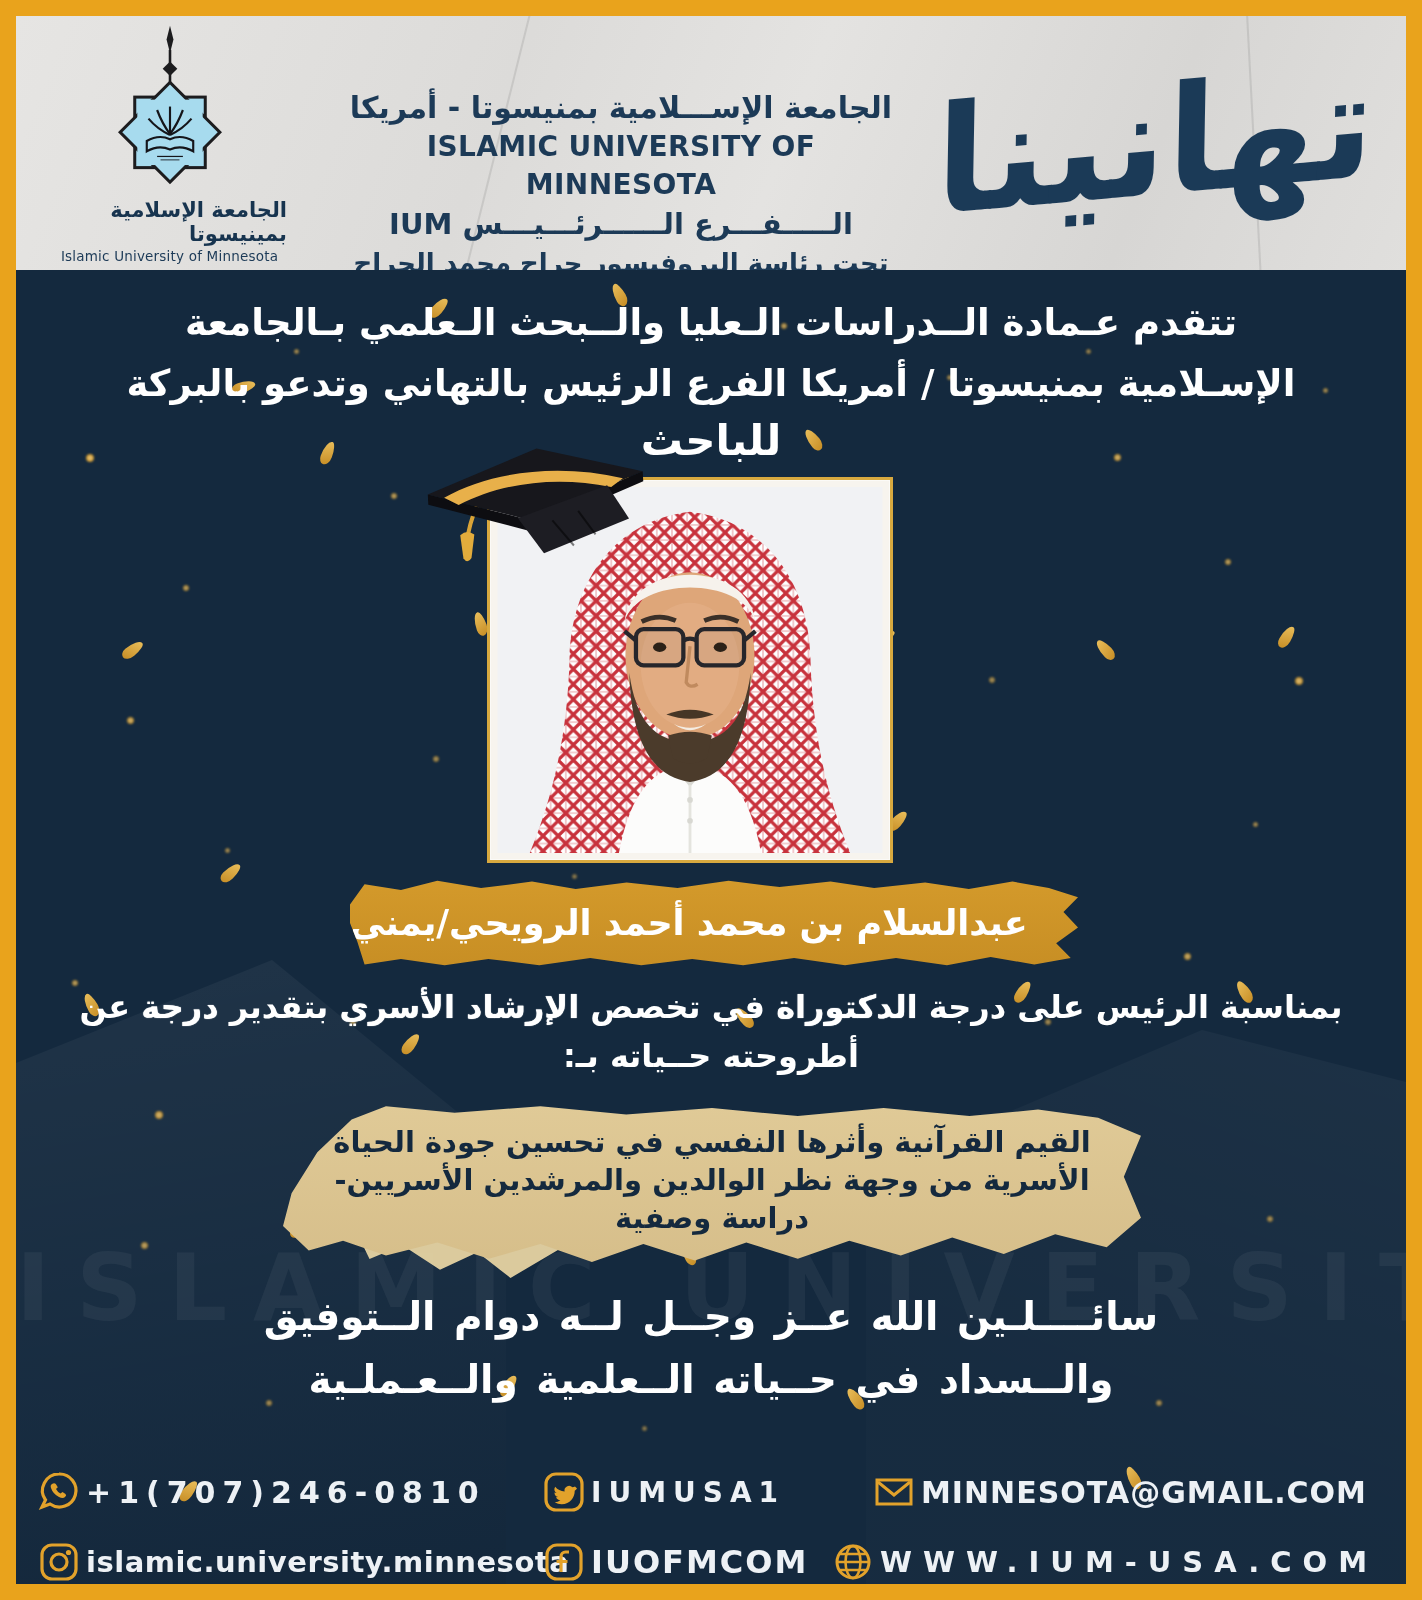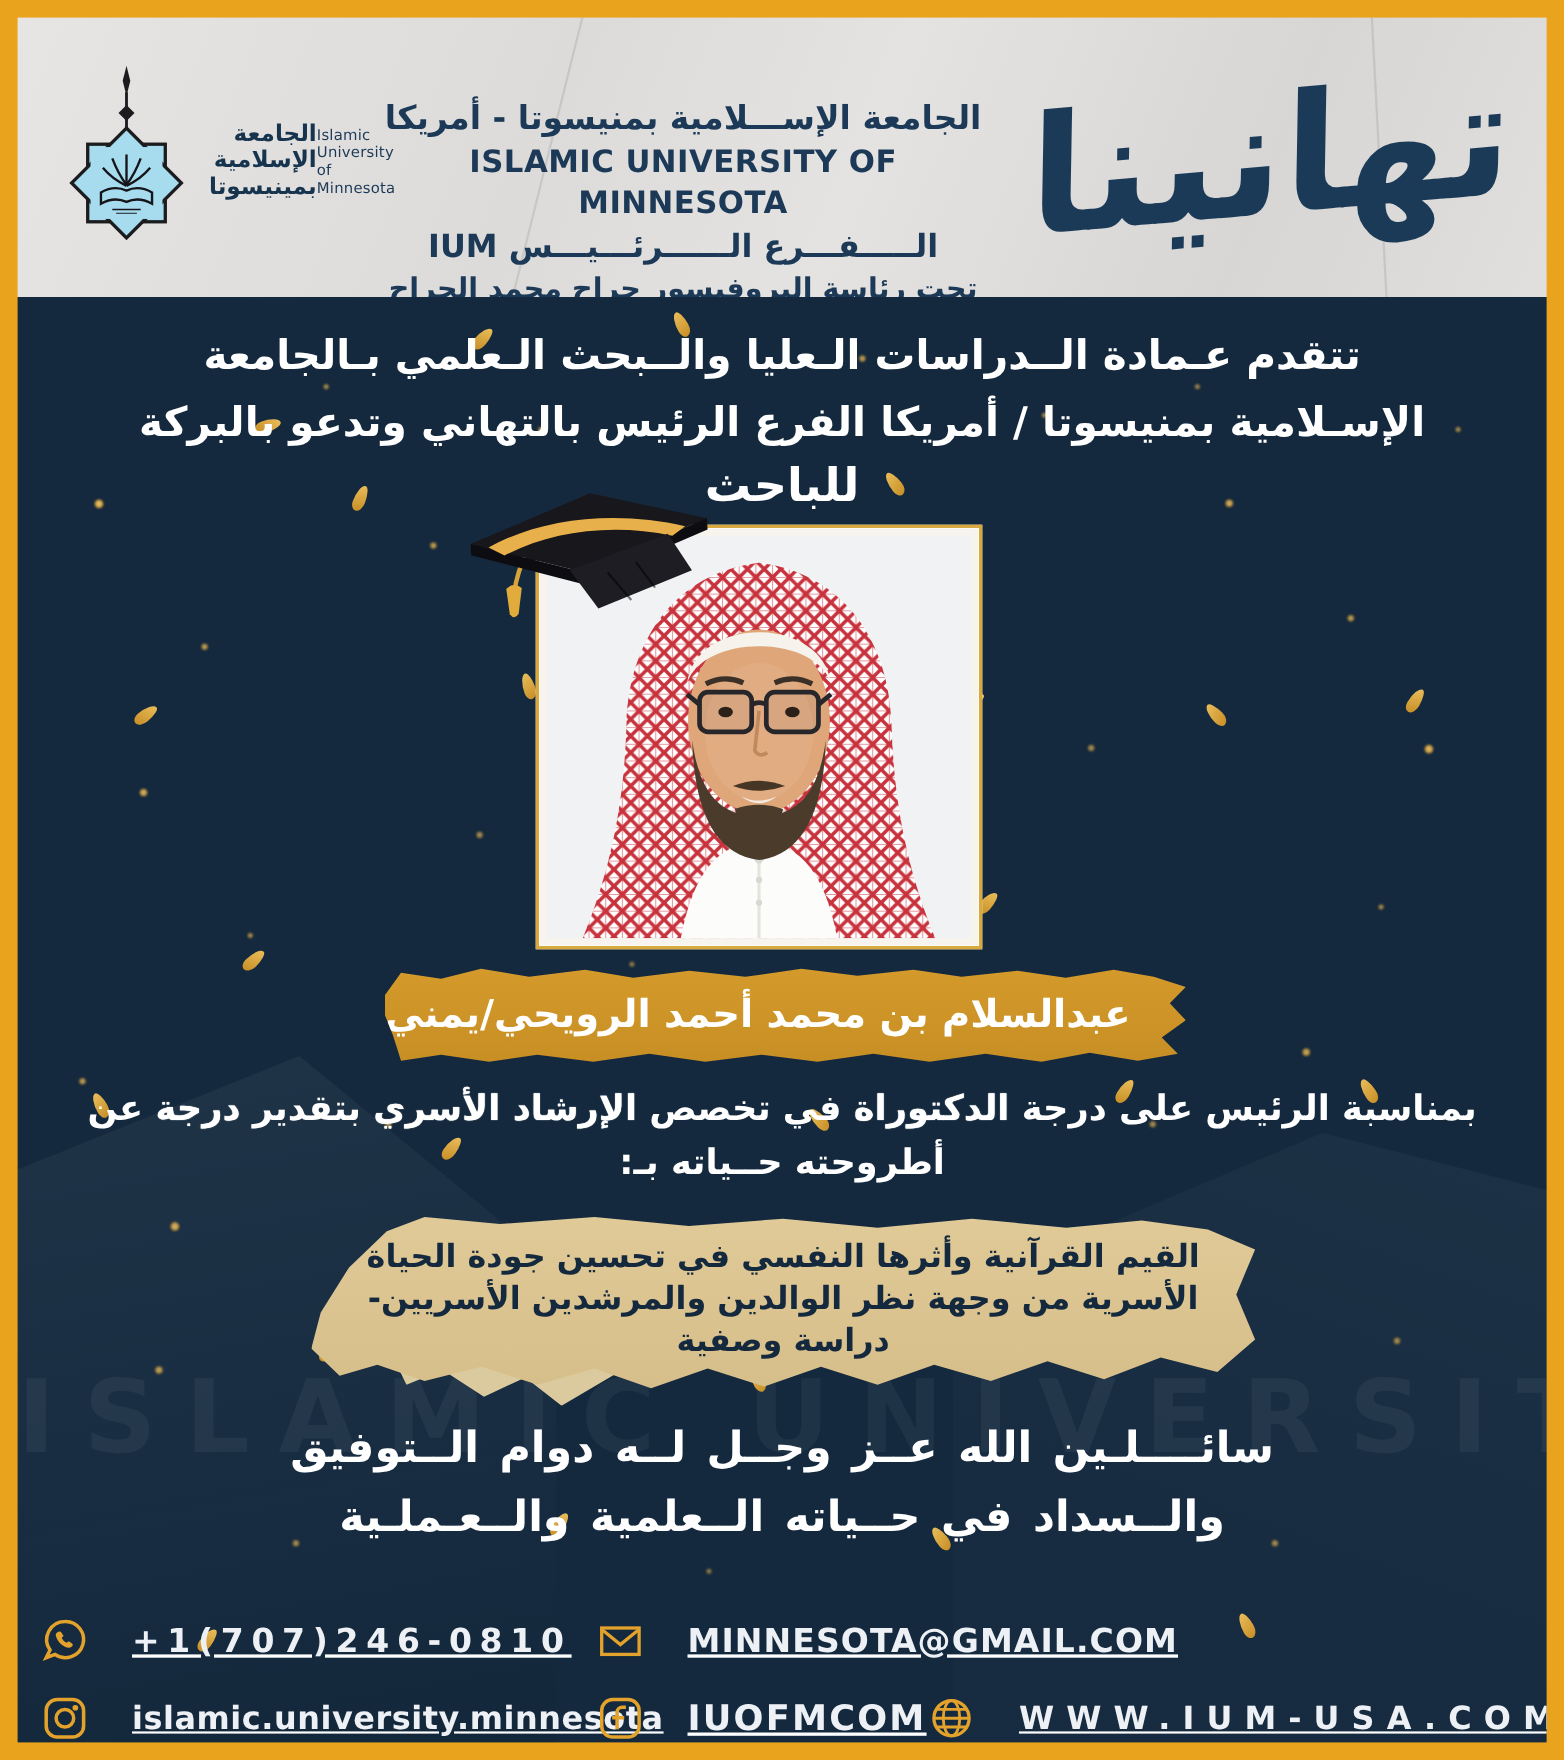--- a/index.html
+++ b/index.html
@@ -13,22 +13,22 @@
   
   .header{
     position:absolute; left:16px; top:16px; width:1390px; height:254px;
     background:linear-gradient(112deg,#e6e5e3 0%,#dcdbd9 35%,#e4e3e1 55%,#d7d6d4 80%,#e0dfdd 100%);
     overflow:hidden;
   }
   .crease{position:absolute; background:rgba(140,140,140,0.25); width:2px; pointer-events:none;}
   .crease.c1{height:420px; left:470px; top:-40px; transform:rotate(14deg);}
   .crease.c2{height:420px; left:1238px; top:-60px; transform:rotate(-3deg);}
   .logo{
-    position:absolute; left:24px; top:8px; width:235px; height:244px;
-    display:flex; flex-direction:row; align-items:center; justify-content:flex-start;
+    position:absolute; left:36px; top:8px; width:235px; height:244px;
+    display:flex; flex-direction:column; align-items:center; justify-content:flex-start;
   }
   .logo-arabic{font-size:21px; font-weight:bold; color:#173click452;} 
   .logo-arabic{font-size:21px; font-weight:bold; color:#17344f; margin-top:-2px;}
   .logo-english{font-size:13.5px; color:#1c3a57; margin-top:2px; letter-spacing:.2px;}
   .header-text{
     position:absolute; left:330px; top:72px; width:550px; text-align:center; color:#1C3A57;
   }
   .ht-l1{font-size:30px; font-weight:bold; line-height:40px;}
   .ht-l2{font-size:28px; font-weight:bold; line-height:38px; letter-spacing:.4px;}
   .ht-l3{font-size:29px; font-weight:bold; line-height:40px;}
@@ -106,21 +106,21 @@
     font-size:29px; line-height:38px; font-weight:bold; color:#14293E; z-index:3;
   }
   .prayer{
     position:absolute; left:60px; right:60px; top:1015px; text-align:center;
     font-size:39px; font-weight:bold; line-height:63px; word-spacing:5px; z-index:3;
   }
 
   
   .footer{position:absolute; left:20px; right:28px; top:1196px; z-index:4;}
   .frow{display:flex; align-items:center; height:52px; margin-bottom:18px;}
-  .fcell{display:flex; align-items:center; gap:38px;text-decoration:underline;}
+  .fcell{display:flex; align-items:center; gap:4px;}
   .fc1{width:505px;}
   .fc2{width:330px;}
   .fc3{flex:1;}
   .fico{width:46px; height:46px; flex:none;}
   .ftxt{color:#EDF1F5; font-weight:bold; white-space:nowrap;}
   .phone{font-size:30px; letter-spacing:7px;}
   .insta{font-size:29px; letter-spacing:.5px;}
   .tw{font-size:28px; letter-spacing:7px;}
   .fb{font-size:32px; letter-spacing:2px;}
   .mail{font-size:30px; letter-spacing:1px;}
@@ -327,20 +327,29 @@
       <div class="frow">
         <div class="fcell fc1">
           <span class="fico">
             <svg viewBox="0 0 46 46" width="46" height="46">
               <path d="M23 5 a16.5 16.5 0 1 1 -9 30 L6 38 L9.5 31 A16.5 16.5 0 0 1 23 5 Z" fill="none" stroke="#E2A22B" stroke-width="3.2"></path>
               <path d="M16 15 q-2 1 -1 4 q2 6 8 9 q4 2 6 0 q2 -1.5 .5 -3 l-3 -2 l-2 1.5 q-3 -1.5 -4.5 -4.5 l1.8 -1.8 l-2 -3.2 q-1.5 -1.5 -3.8 0 Z" fill="#E2A22B"></path>
             </svg>
           </span>
           <span class="ftxt phone">+1(707)246-0810</span>
         </div>
+        <div class="fcell fc2">
+          <span class="fico">
+            <svg viewBox="0 0 46 46" width="46" height="46">
+              <rect x="5" y="5" width="36" height="36" rx="10" fill="none" stroke="#E2A22B" stroke-width="3.2"></rect>
+              <path d="M34 17.5 c-.8.4-1.7.7-2.6.8 a4.6 4.6 0 0 0-7.8 4.2 c-3.8-.2-7.1-2-9.4-4.8 a4.6 4.6 0 0 0 1.4 6.2 c-.7 0-1.5-.2-2.1-.5 a4.6 4.6 0 0 0 3.7 4.6 c-.7.2-1.4.2-2.1.1 a4.6 4.6 0 0 0 4.3 3.2 a9.2 9.2 0 0 1-5.7 2 a13 13 0 0 0 7 2 c8.4 0 13-7 13-13 v-.6 c.9-.6 1.7-1.4 2.3-2.2 z" fill="#E2A22B"></path>
+            </svg>
+          </span>
+          <span class="ftxt tw">IUMUSA1</span>
+        </div>
         <div class="fcell fc3">
           <span class="fico">
             <svg viewBox="0 0 46 46" width="46" height="46">
               <rect x="6" y="11" width="34" height="24" fill="none" stroke="#E2A22B" stroke-width="3"></rect>
               <path d="M7 13 L23 26 L39 13" fill="none" stroke="#E2A22B" stroke-width="3"></path>
             </svg>
           </span>
           <span class="ftxt mail">MINNESOTA@GMAIL.COM</span>
         </div>
       </div>

